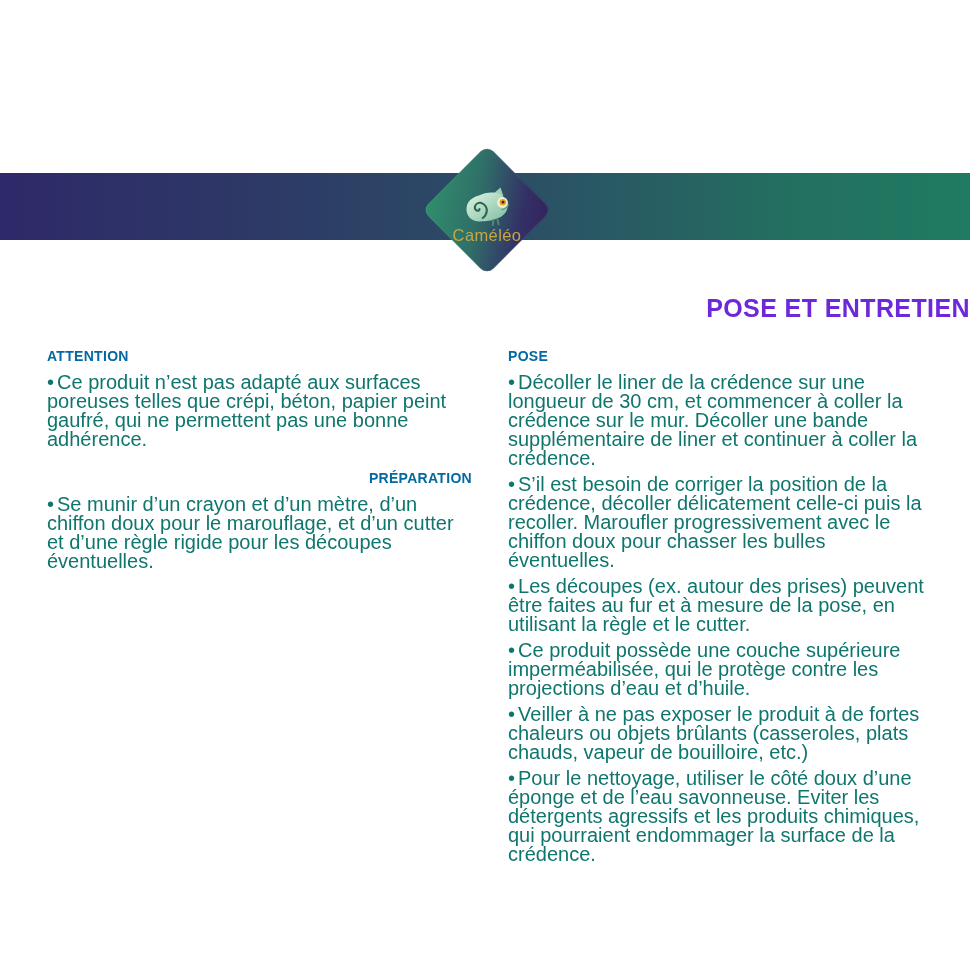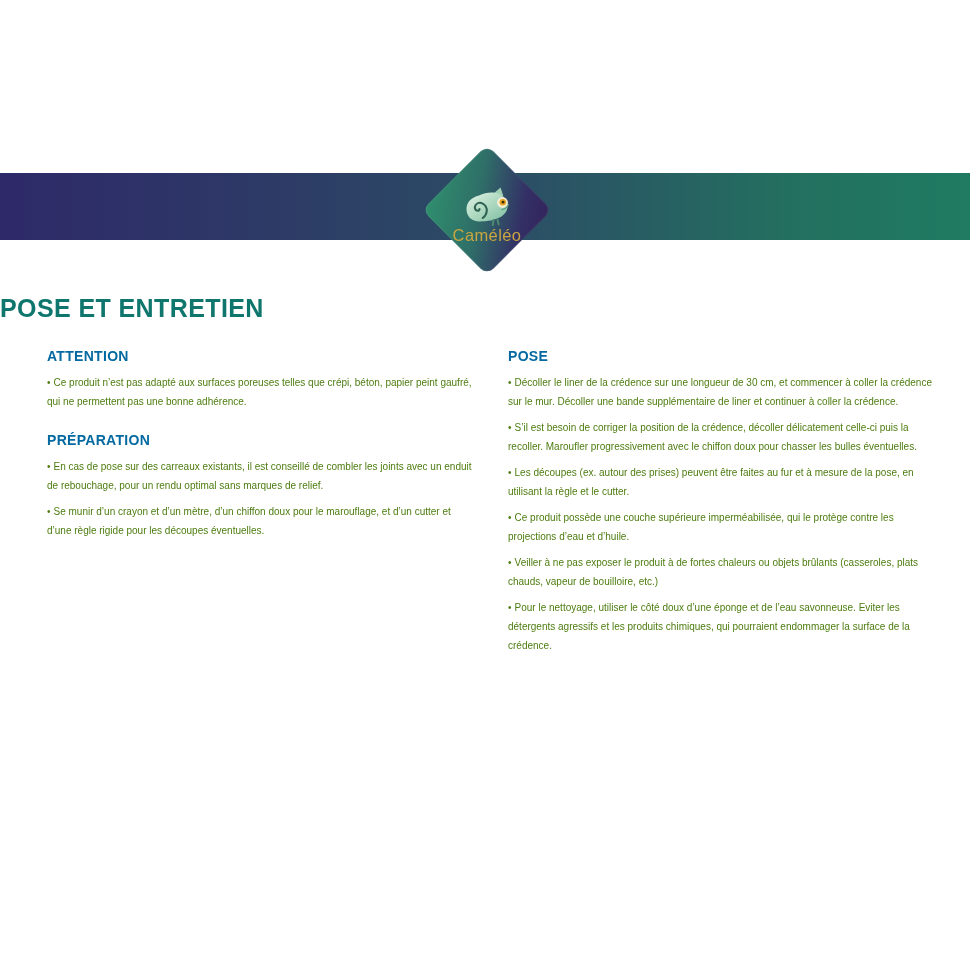--- a/index.html
+++ b/index.html
@@ -25,34 +25,34 @@
     display:flex;flex-direction:column;align-items:center;justify-content:center;
   }
   .logo-svg{display:block;margin-top:2px;}
   .brand-name{
     margin-top:-2px;font-size:16.5px;letter-spacing:.4px;color:#c9a63f;
     font-weight:400;
   }
   
   .page-title{
     position:absolute;top:294px;left:0;width:970px;margin:0;
-    text-align:left;font-size:25px;font-weight:700;letter-spacing:.4px;color:#0f766e;
+    text-align:right;font-size:25px;font-weight:700;letter-spacing:.4px;color:#6d28d9;
   }
   
   .content{
     position:absolute;top:348px;left:47px;width:886px;
     display:flex;gap:36px;
   }
   .col{width:425px;}
   .sec-heading{
     margin:0 0 9px 0;font-size:14px;font-weight:700;letter-spacing:.3px;color:#0369a1;
   }
-  .sec-heading.later{margin-top:21px;}
+  .sec-heading.later{margin-top:21px;text-align:right;}
   .bullet{
-    margin:0 0 7px 0;font-size:10px;line-height:19px;color:#4d7c0f;
+    margin:0 0 7px 0;font-size:20px;line-height:19px;color:#0f766e;
   }
   .bullet .dot{margin-right:3px;}
 </style>
 </head>
 <body>
 
 <div class="banner"></div>
 
 <div class="diamond">
   <div class="diamond-inner">
@@ -90,21 +90,20 @@
   </div>
 </div>
 
 <h1 class="page-title">POSE ET ENTRETIEN</h1>
 
 <div class="content">
   <div class="col">
       <h2 class="sec-heading">ATTENTION</h2>
       <p class="bullet"><span class="dot">•</span><span>Ce produit n’est pas adapté aux surfaces poreuses telles que crépi, béton, papier peint gaufré, qui ne permettent pas une bonne adhérence.</span></p>
       <h2 class="sec-heading later">PRÉPARATION</h2>
-      <p class="bullet"><span class="dot">•</span><span>En cas de pose sur des carreaux existants, il est conseillé de combler les joints avec un enduit de rebouchage, pour un rendu optimal sans marques de relief.</span></p>
       <p class="bullet"><span class="dot">•</span><span>Se munir d’un crayon et d’un mètre, d’un chiffon doux pour le marouflage, et d’un cutter et d’une règle rigide pour les découpes éventuelles.</span></p>
     </div>
   <div class="col">
       <h2 class="sec-heading">POSE</h2>
       <p class="bullet"><span class="dot">•</span><span>Décoller le liner de la crédence sur une longueur de 30 cm, et commencer à coller la crédence sur le mur. Décoller une bande supplémentaire de liner et continuer à coller la crédence.</span></p>
       <p class="bullet"><span class="dot">•</span><span>S’il est besoin de corriger la position de la crédence, décoller délicatement celle-ci puis la recoller. Maroufler progressivement avec le chiffon doux pour chasser les bulles éventuelles.</span></p>
       <p class="bullet"><span class="dot">•</span><span>Les découpes (ex. autour des prises) peuvent être faites au fur et à mesure de la pose, en utilisant la règle et le cutter.</span></p>
       <p class="bullet"><span class="dot">•</span><span>Ce produit possède une couche supérieure imperméabilisée, qui le protège contre les projections d’eau et d’huile.</span></p>
       <p class="bullet"><span class="dot">•</span><span>Veiller à ne pas exposer le produit à de fortes chaleurs ou objets brûlants (casseroles, plats chauds, vapeur de bouilloire, etc.)</span></p>
       <p class="bullet"><span class="dot">•</span><span>Pour le nettoyage, utiliser le côté doux d’une éponge et de l’eau savonneuse. Eviter les détergents agressifs et les produits chimiques, qui pourraient endommager la surface de la crédence.</span></p>

